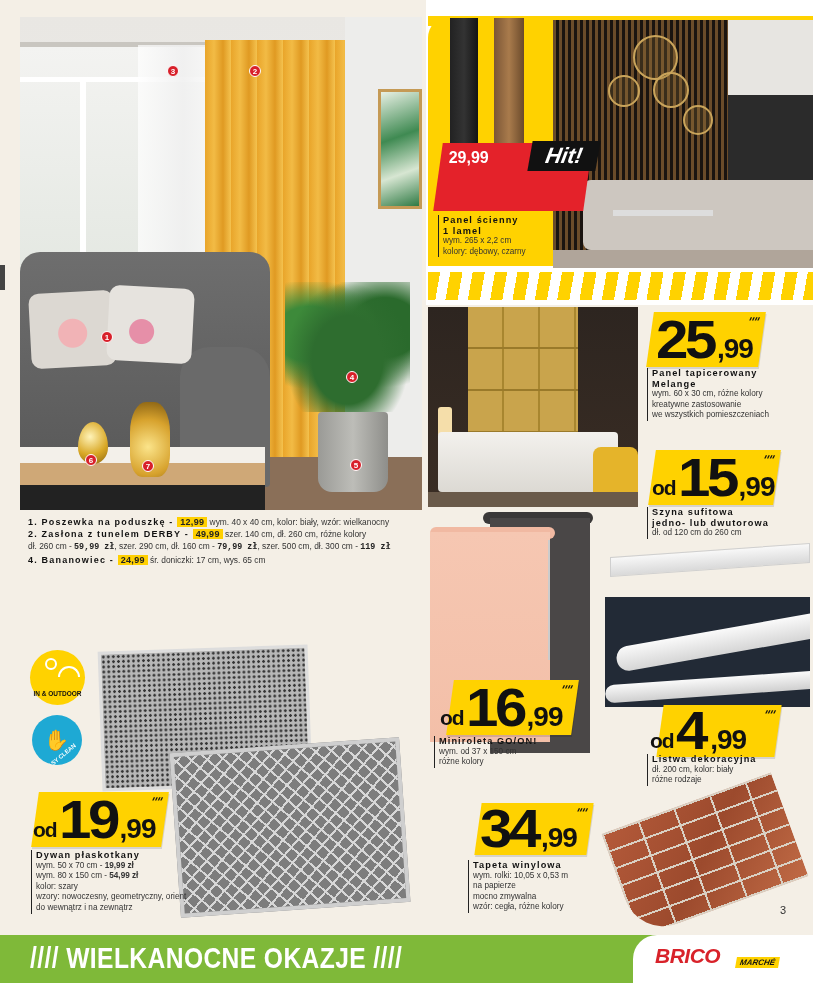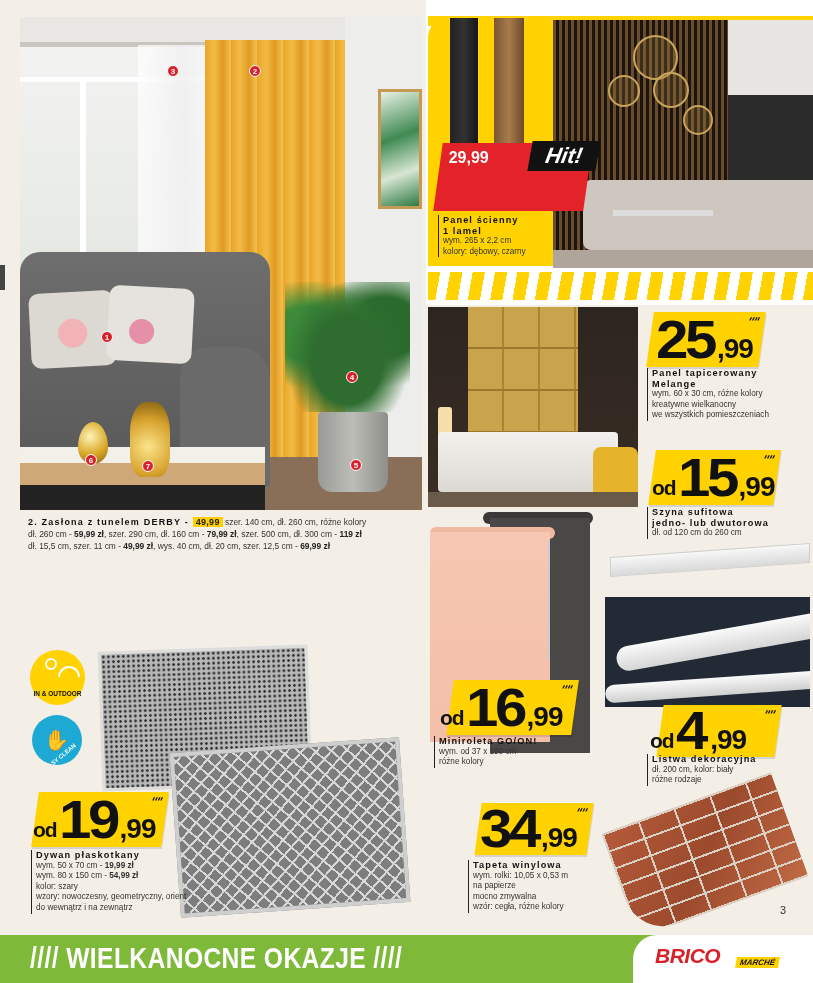--- a/index.html
+++ b/index.html
@@ -54,21 +54,21 @@
   .room .floor { left: 245px; top: 440px; width: 157px; height: 53px; background: #8a6f58; }
   .marker { position: absolute; width: 12px; height: 12px; border-radius: 50%;
     background: #d8202a; color: #fff; font-size: 8px; font-weight: 700;
     line-height: 12px; text-align: center; border: 1px solid #fff; }
 
   
   .plist { left: 28px; top: 516px; width: 400px; font-size: 8.4px; line-height: 12.2px; color: #333; }
   .plist .row { white-space: nowrap; }
   .plist .name { font-weight: 700; letter-spacing: 1.2px; color: #111; font-size: 9px; }
   .plist .price { background: #ffd000; font-weight: 700; padding: 0 3px; color: #222; font-size: 9px; letter-spacing: .3px; }
-  .plist .bold { font-weight: 700; color: #222; }
+  .plist .bold { font-weight: 700; color: #222; font-family: Liberation Mono, monospace; }
 
   
   .tag { position: absolute; background: #ffd200; transform: skewX(-8deg);
     box-shadow: 1px 2px 0 rgba(0,0,0,.12); }
   .tag-inner { position: absolute; transform: skewX(8deg); display: flex; align-items: flex-end;
     font-family: "Liberation Sans", sans-serif; font-weight: 700; color: #111; white-space: nowrap; }
   .tag .od { font-size: 21px; margin-right: 2px; letter-spacing: -1px; }
   .tag .big { font-size: 53px; line-height: 44px; letter-spacing: -3px; transform: scaleX(1.1); transform-origin: left bottom; display: inline-block; }
   .tag .cents { font-size: 28px; line-height: 26px; letter-spacing: -1px; margin-left: 8px; }
   .ticks { position: absolute; right: 6px; top: 3px; font-size: 12px; font-weight: 900; letter-spacing: -1px;
@@ -203,27 +203,30 @@
   <div class="marker" style="left:229px;top:48px">2</div>
   <div class="marker" style="left:81px;top:314px">1</div>
   <div class="marker" style="left:326px;top:354px">4</div>
   <div class="marker" style="left:330px;top:442px">5</div>
   <div class="marker" style="left:65px;top:437px">6</div>
   <div class="marker" style="left:122px;top:443px">7</div>
 </div>
 
 <div class="abs plist">
   <div class="row">
+    <span class="name">1. Poszewka na poduszkę - </span><span class="price">12,99</span><span> wym. 40 x 40 cm, kolor: biały, wzór: wielkanocny</span>
+  </div>
+  <div class="row">
     <span class="name">2. Zasłona z tunelem DERBY - </span><span class="price">49,99</span><span> szer. 140 cm, dł. 260 cm, różne kolory</span>
   </div>
   <div class="row">
     <span>dł. 260 cm - </span><span class="bold">59,99 zł</span><span>, szer. 290 cm, dł. 160 cm - </span><span class="bold">79,99 zł</span><span>, szer. 500 cm, dł. 300 cm - </span><span class="bold">119 zł</span>
   </div>
   <div class="row">
-    <span>dł. 15,5 cm, szer. 11 cm - </span><span class="bold">49,99 zł</span><span>, wys. 40 cm, dł. 20 cm, szer. 12,5 cm - </span><span class="bold">69,99 zł</span>
+    <span class="name">4. Bananowiec - </span><span class="price">24,99</span><span> śr. doniczki: 17 cm, wys. 65 cm</span>
   </div>
 </div>
 
 <div class="abs panel-top"></div>
 <div class="abs yellow-l"></div>
 <div class="abs yellow-frame"></div>
 <div class="abs lamel-black"></div>
 <div class="abs lamel-wood"></div>
 <div class="abs room2">
   <div class="abs slats"></div>
@@ -263,21 +266,21 @@
   <div class="ticks">''''</div>
   <div class="tag-inner" style="left:6px;top:6px">
     <span class="big">25</span>
     <span class="cents">,99</span>
   </div>
 </div>
 <div class="desc" style="left:647px;top:368px;width:160px">
   <div class="t">Panel tapicerowany</div>
   <div class="t">Melange</div>
   <div>wym. 60 x 30 cm, różne kolory</div>
-  <div>kreatywne wielkanocny</div>
+  <div>kreatywne zastosowanie</div>
   <div>we wszystkich pomieszczeniach</div>
 </div>
 
 <div class="tag" style="left:652px;top:450px;width:125px;height:55px">
   <div class="ticks">''''</div>
   <div class="tag-inner" style="left:0;top:6px">
     <span class="od">od</span>
     <span class="big">15</span>
     <span class="cents">,99</span>
   </div>

